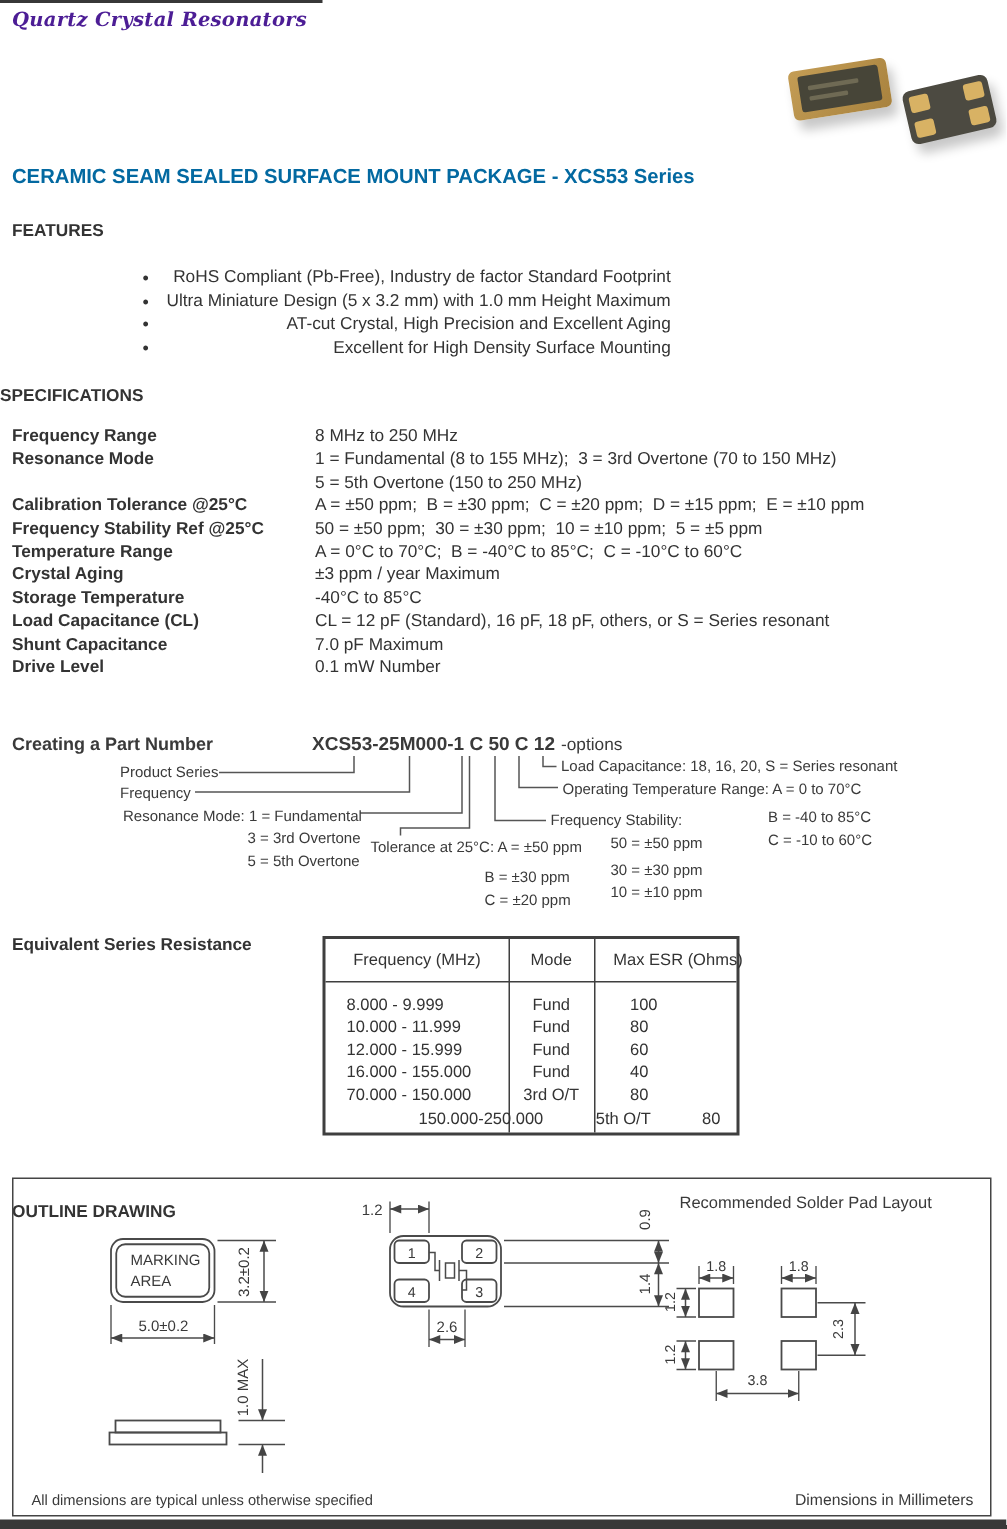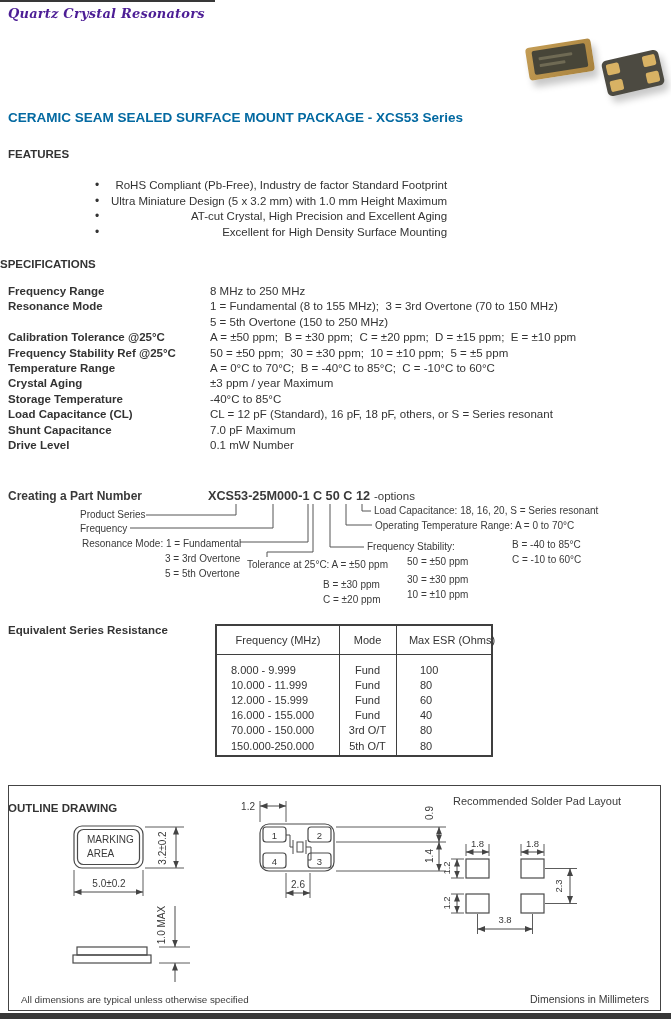--- a/index.html
+++ b/index.html
@@ -182,21 +182,21 @@
   <div class="esr-row" style="top:81.6px;">
     <div class="c1 bc1">16.000 - 155.000</div>
     <div class="c2">Fund</div>
     <div class="c3 bc3">40</div>
   </div>
   <div class="esr-row" style="top:96.8px;">
     <div class="c1 bc1">70.000 - 150.000</div>
     <div class="c2">3rd O/T</div>
     <div class="c3 bc3">80</div>
   </div>
-  <div class="esr-row" style="top:112px;">
+  <div class="esr-row" style="top:112px;margin-left:48px;">
     <div class="c1 bc1">150.000-250.000</div>
     <div class="c2">5th O/T</div>
     <div class="c3 bc3">80</div>
   </div>
 </div>
 
 <div class="abs sect-head" style="left:8px;top:802px;">OUTLINE DRAWING</div>
 <div class="abs outline-box" style="left:8px;top:785px;">
 <svg width="650" height="223" viewBox="0 0 650 223">
   <defs>

